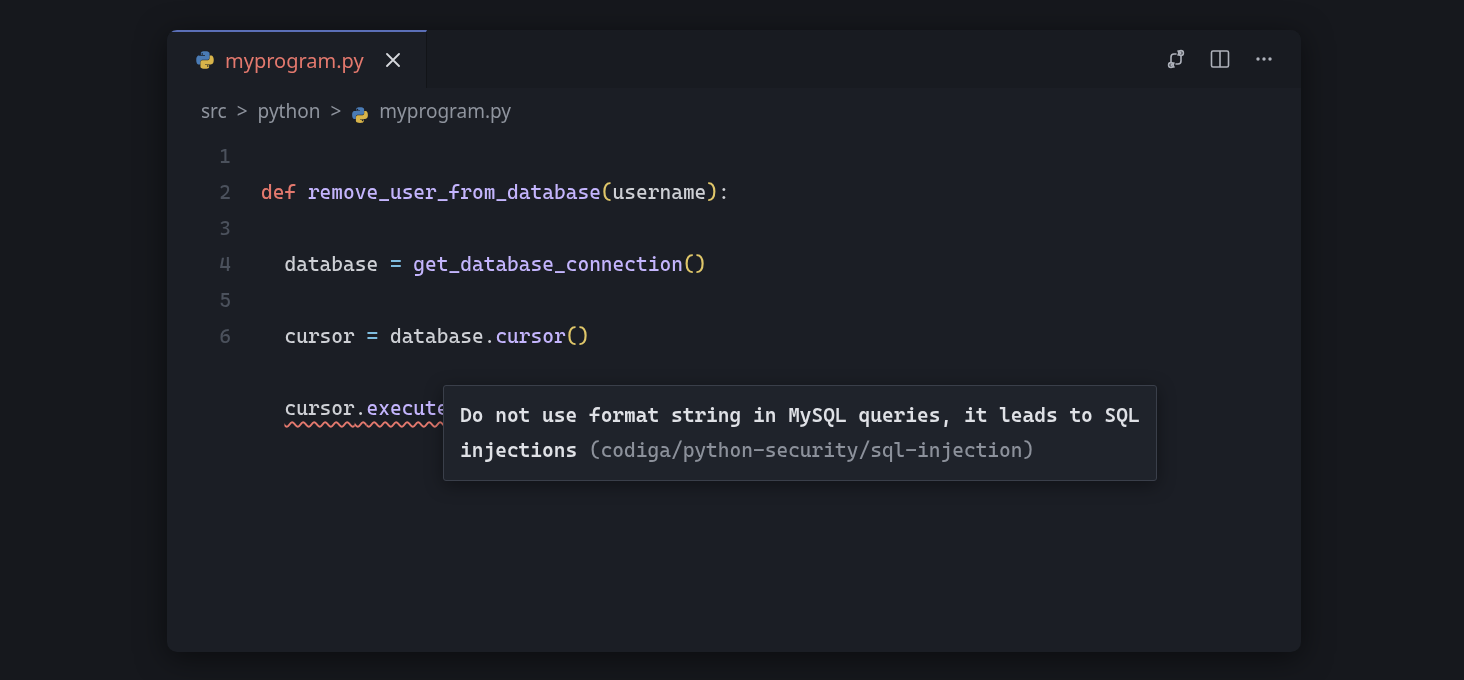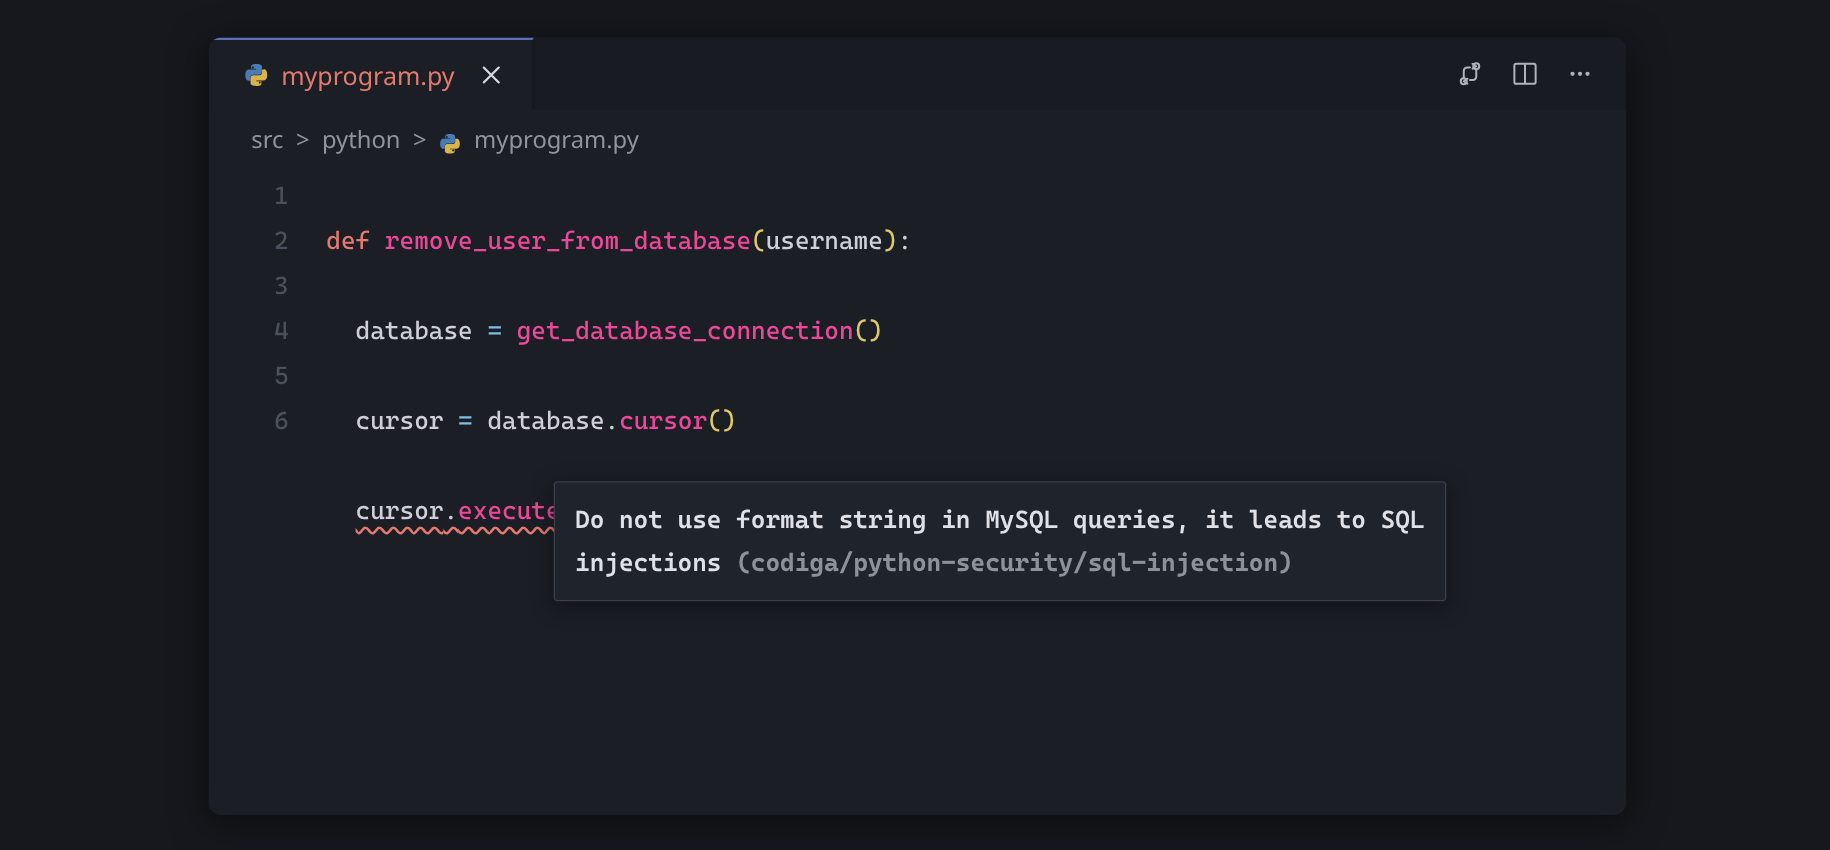--- a/index.html
+++ b/index.html
@@ -94,21 +94,21 @@
     user-select:none;
   }
   .gutter div { padding-right: 30px; }
   .code {
     font-size: 20px;
     line-height: 36px;
     color: #ced0d5;
     white-space: pre;
   }
   .kw   { color: #e4796e; }
-  .fn   { color: #ec4899; }
+  .fn   { color: #c4b5fd; }
   .punc { color: #e0c76a; }
   .str  { color: #8fc37a; }
   .br   { color: #c98fe0; }
   .id   { color: #ced0d5; }
   .op   { color: #7fbde0; }
   .err-underline {
     text-decoration: underline wavy #e4796e;
     text-underline-offset: 6px;
     text-decoration-thickness: 1.5px;
   }
@@ -120,21 +120,21 @@
     background: #1f232b;
     border: 1px solid #3a3f4a;
     border-radius: 3px;
     padding: 12px 16px;
     font-size: 20px;
     line-height: 1.75;
     color: #d7d9de;
     box-shadow: 0 4px 18px rgba(0,0,0,0.4);
   }
   .tooltip .msg { color: #dfe1e6; font-weight: 600; }
-  .tooltip .rule { color: #8c919b; font-weight:700; }
+  .tooltip .rule { color: #8c919b; font-weight:400; }
 </style>
 </head>
 <body>
 
 <div class="editor-window">
 
   <div class="tab-bar">
     <div class="tab">
       <span class="python-icon">
         <svg viewBox="0 0 32 32">

